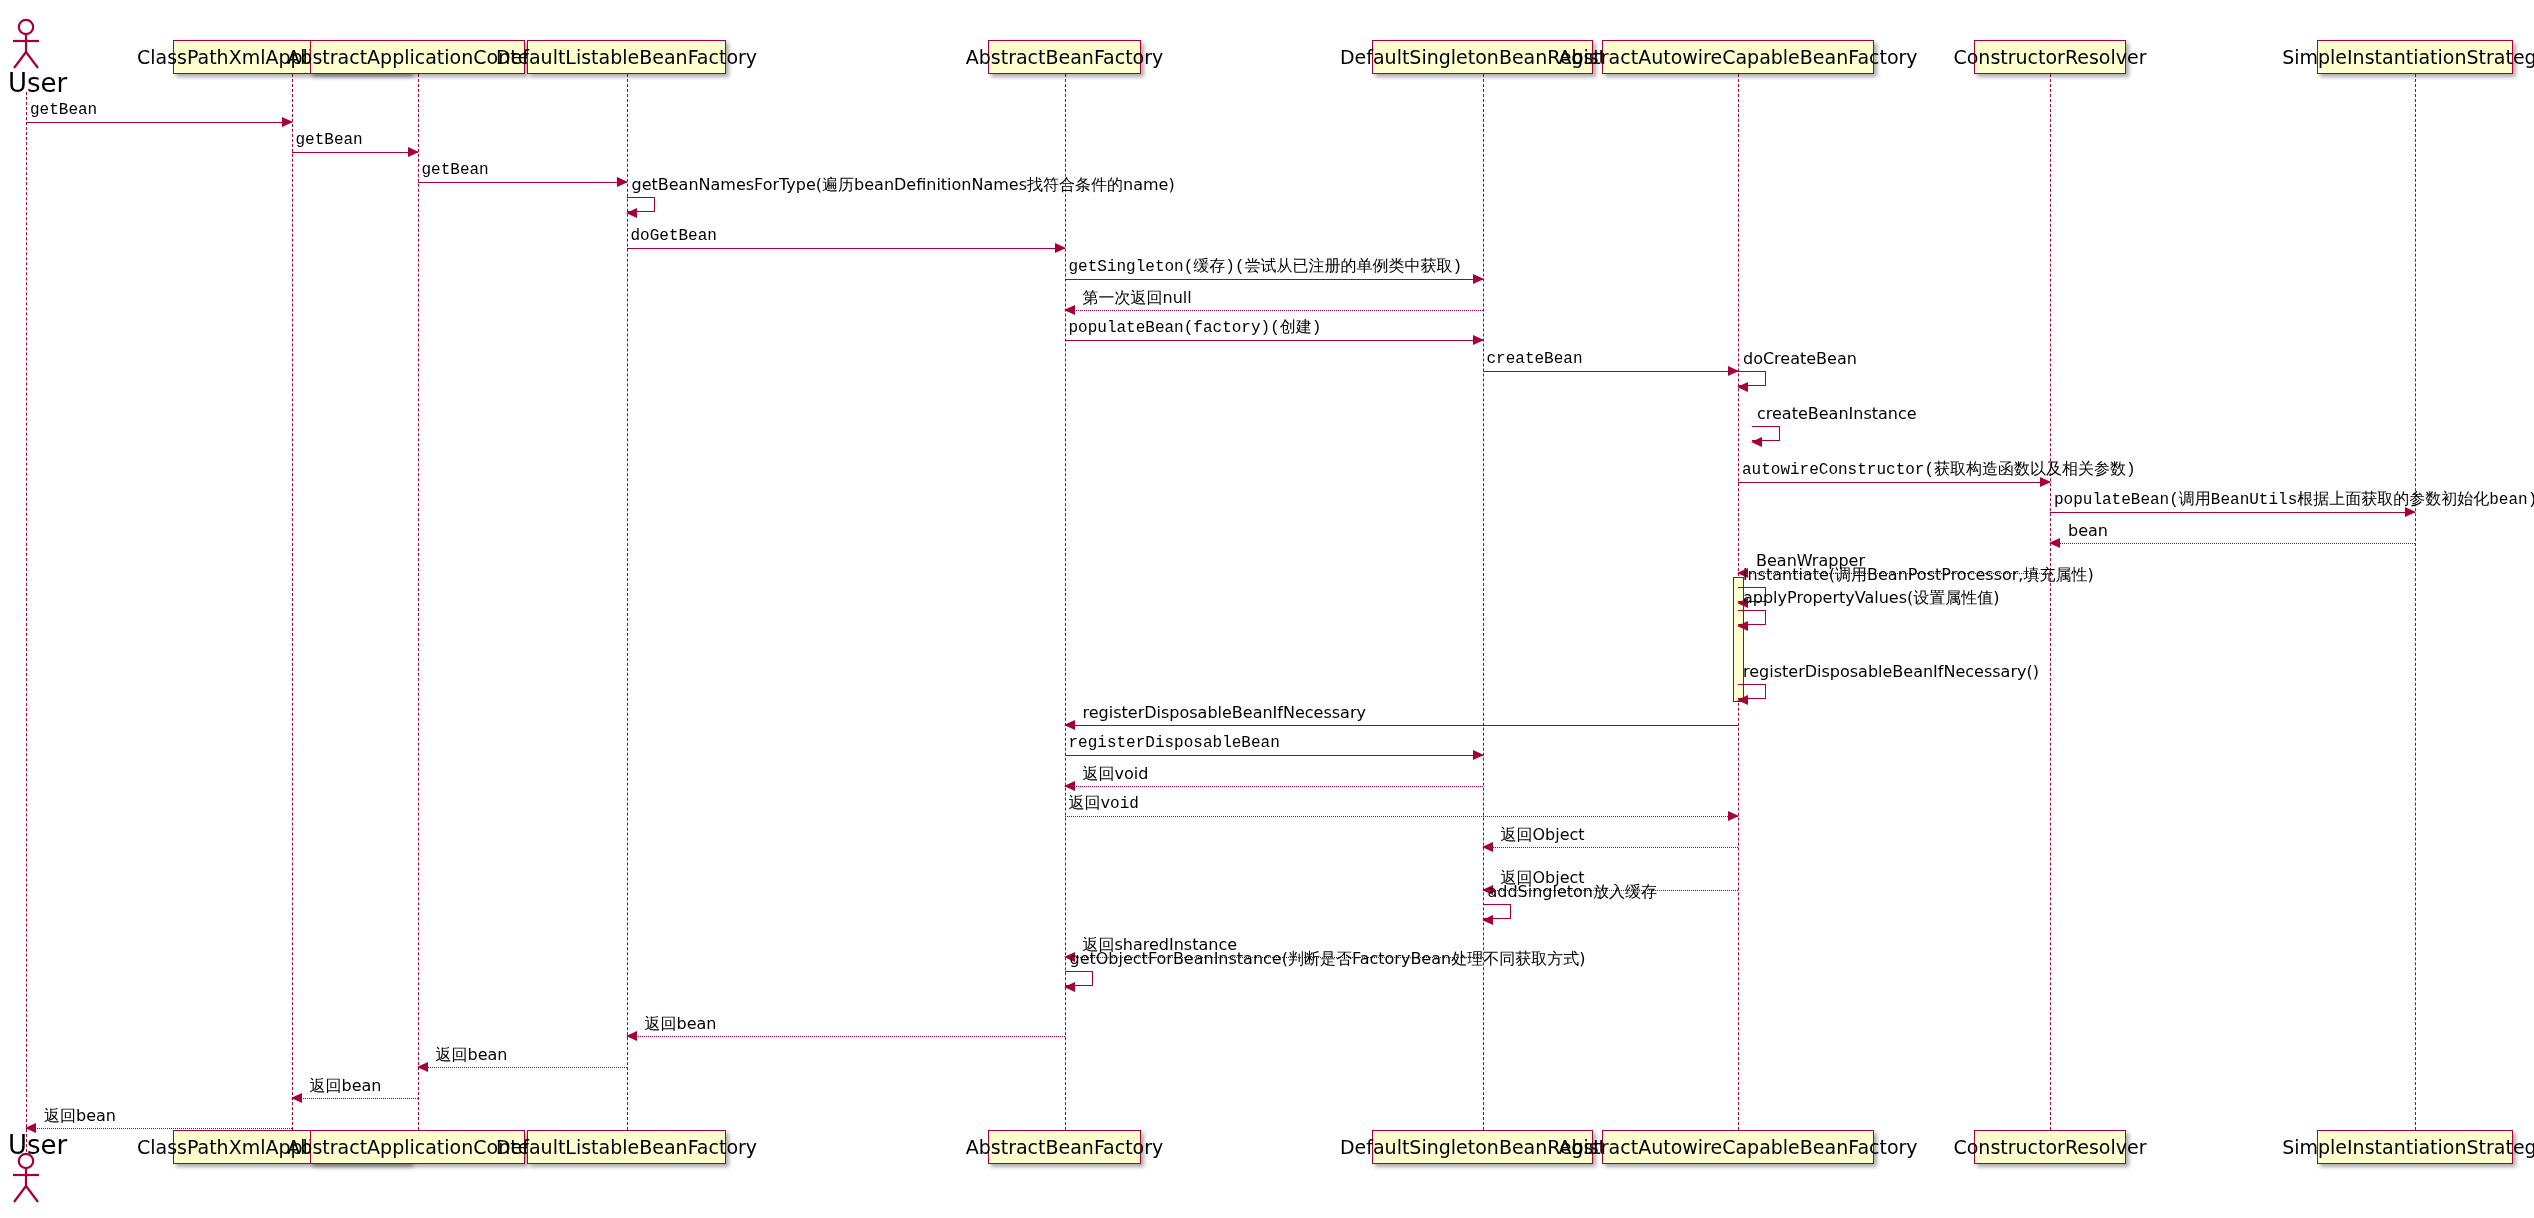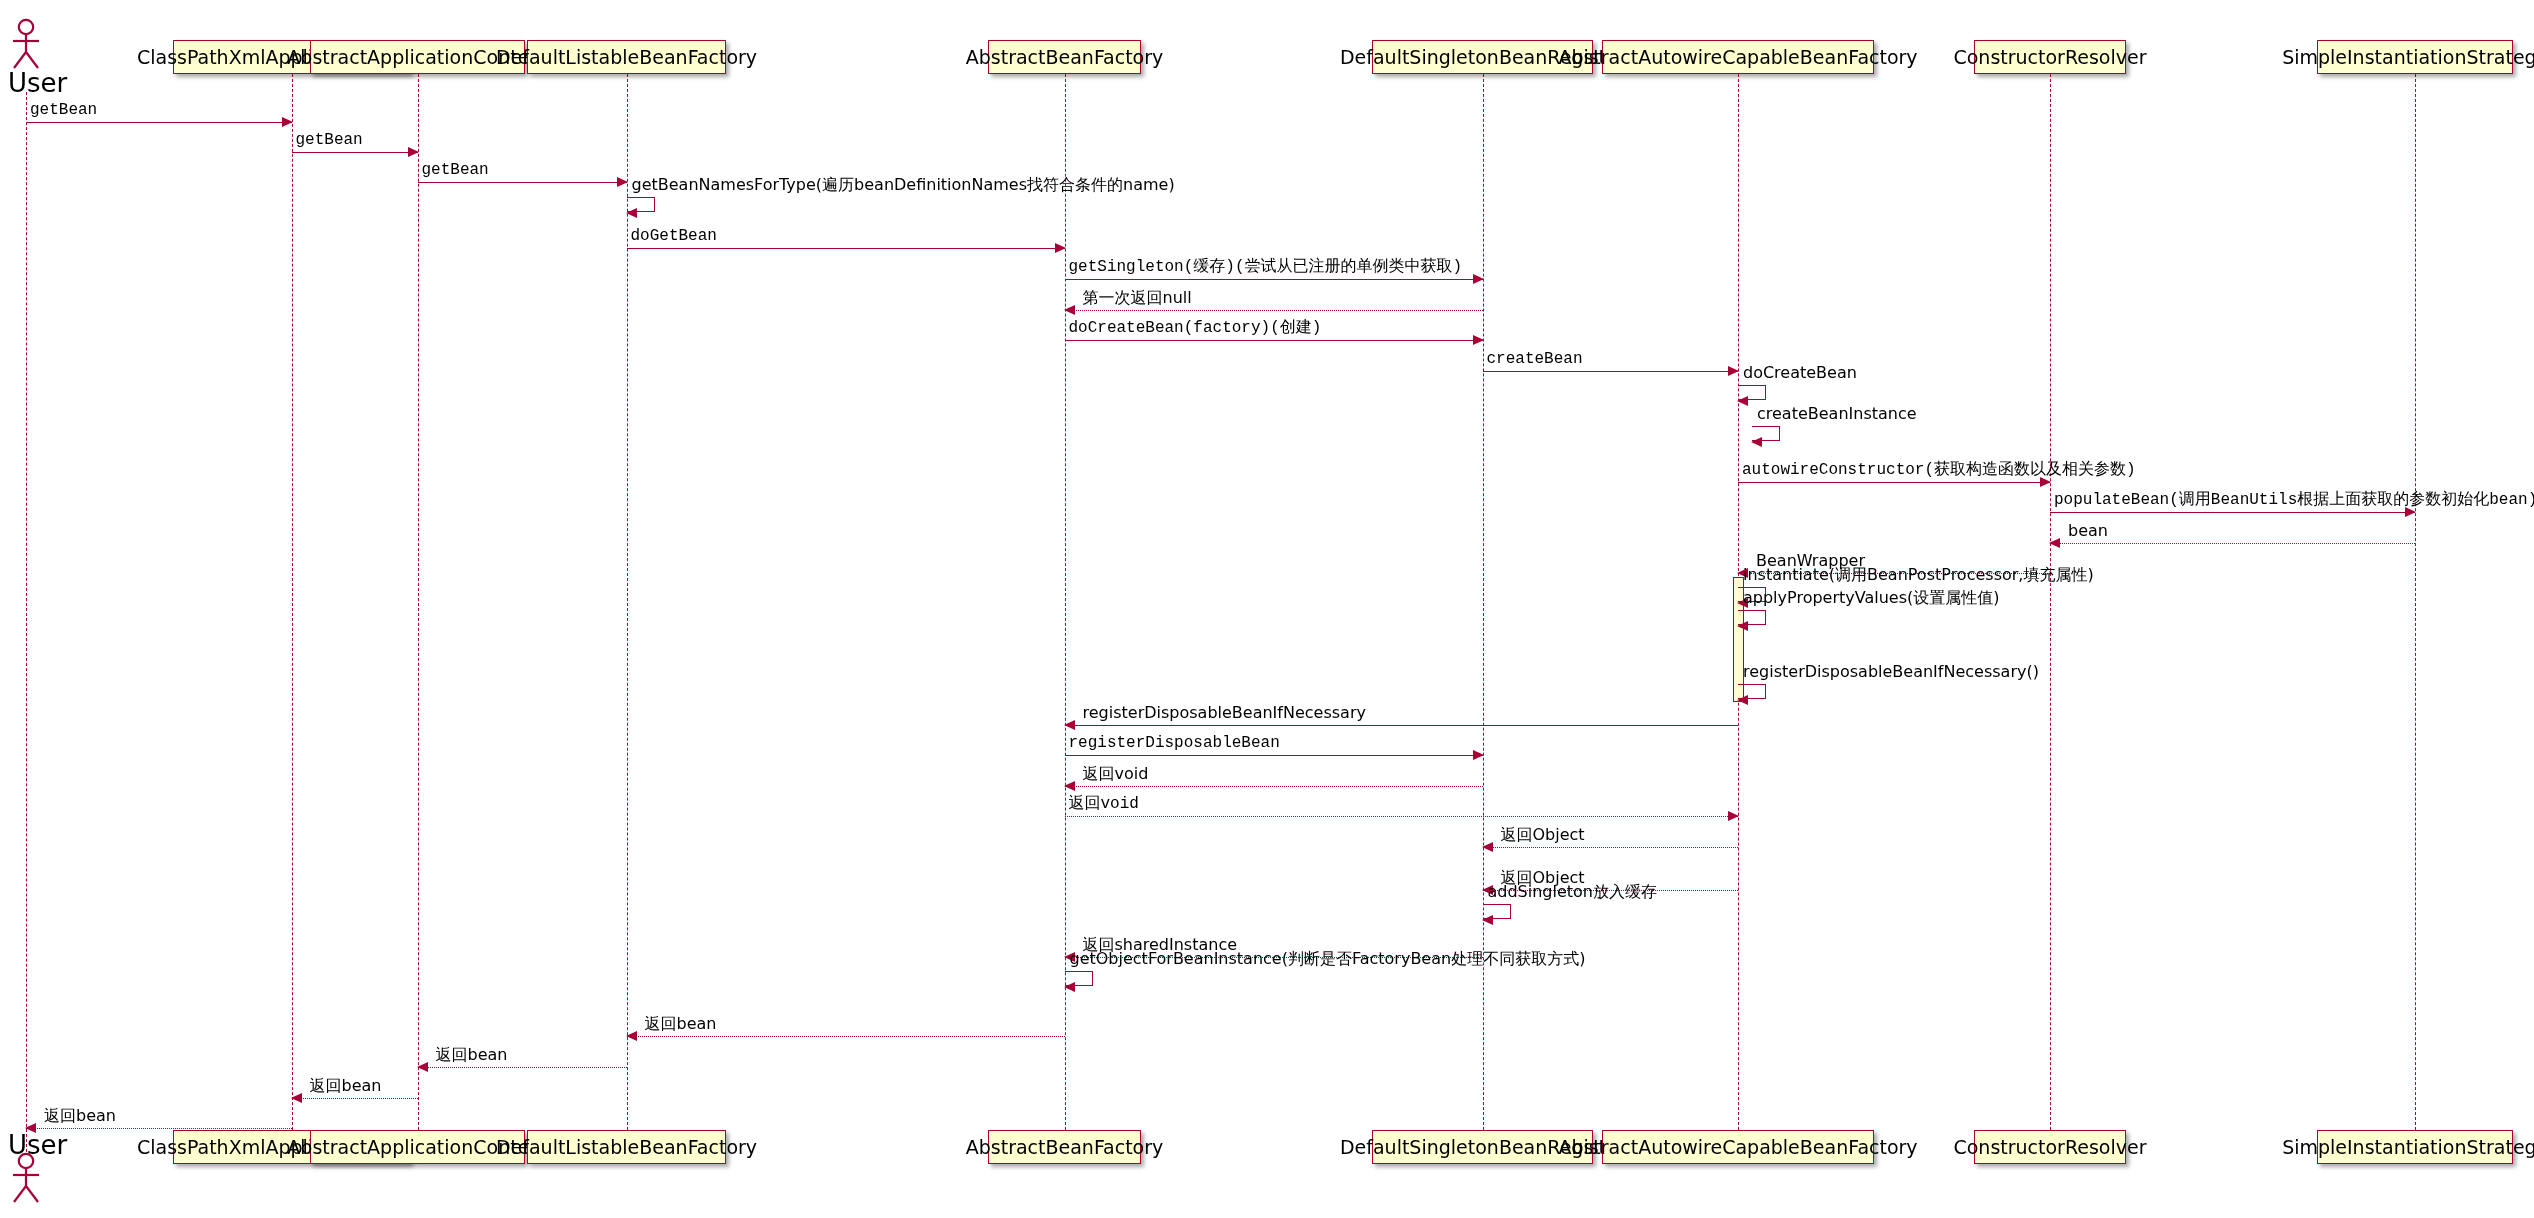--- a/index.html
+++ b/index.html
@@ -220,28 +220,28 @@
         <div class="label">getSingleton(缓存)(尝试从已注册的单例类中获取)</div>
       </div>
       <div class="msg dotted left" style="left: 1064.5px; width: 418px; top: 310px;">
         <div class="line"></div>
         <div class="head"></div>
         <div class="label">第一次返回null</div>
       </div>
       <div class="msg right" style="left: 1064.5px; width: 418px; top: 340px;">
         <div class="line"></div>
         <div class="head"></div>
-        <div class="label">doCreateBean(factory)(创建)</div>
+        <div class="label">populateBean(factory)(创建)</div>
       </div>
       <div class="msg right" style="left: 1482.5px; width: 255.5px; top: 371px;">
         <div class="line"></div>
         <div class="head"></div>
         <div class="label">createBean</div>
       </div>
-      <div class="selfmsg" style="left: 1738px; top: 385px; width: 28px; height: 15px;">
+      <div class="selfmsg" style="left: 1738px; top: 371px; width: 28px; height: 15px;">
         <div class="box"></div>
         <div class="head"></div>
         <div class="label">doCreateBean</div>
       </div>
       <div class="selfmsg" style="left: 1752px; top: 426px; width: 28px; height: 15px;">
         <div class="box"></div>
         <div class="head"></div>
         <div class="label">createBeanInstance</div>
       </div>
       <div class="msg right" style="left: 1738px; width: 312px; top: 482px;">

